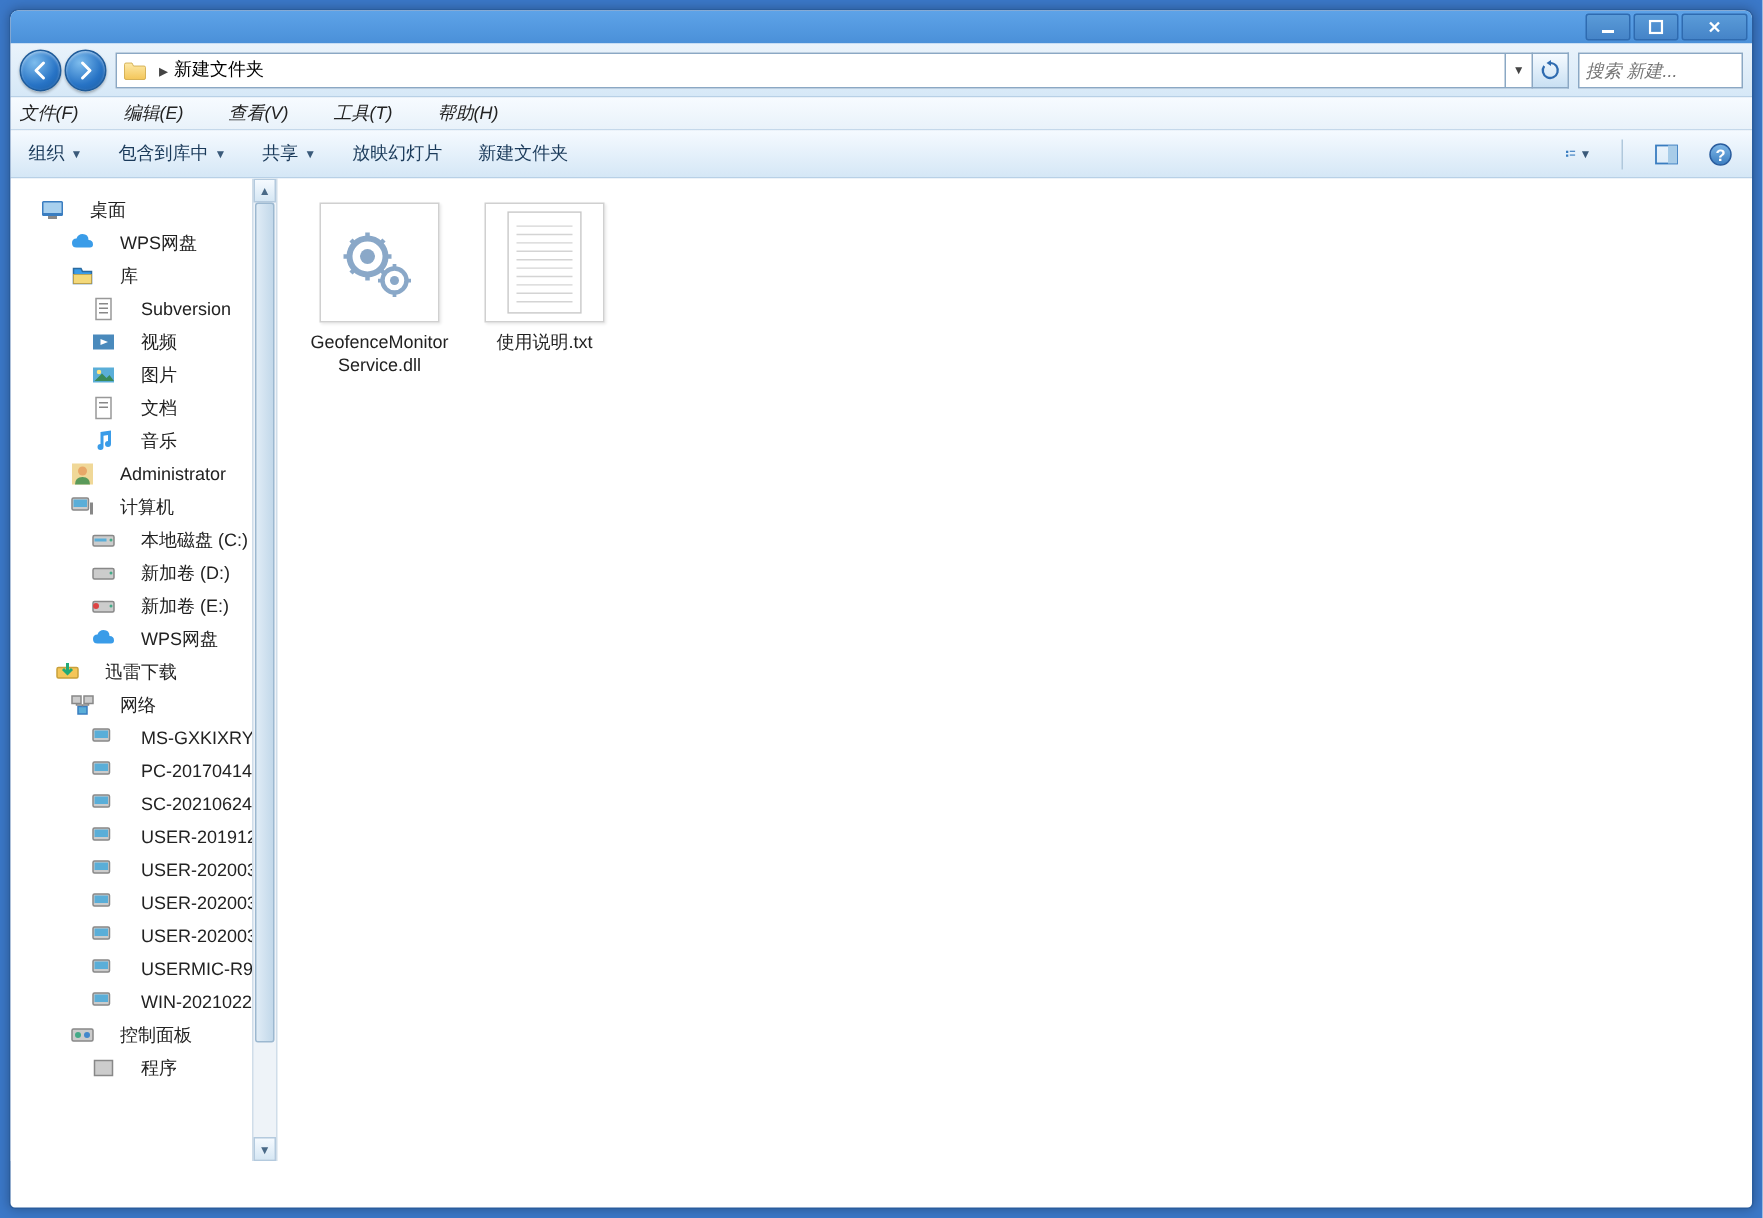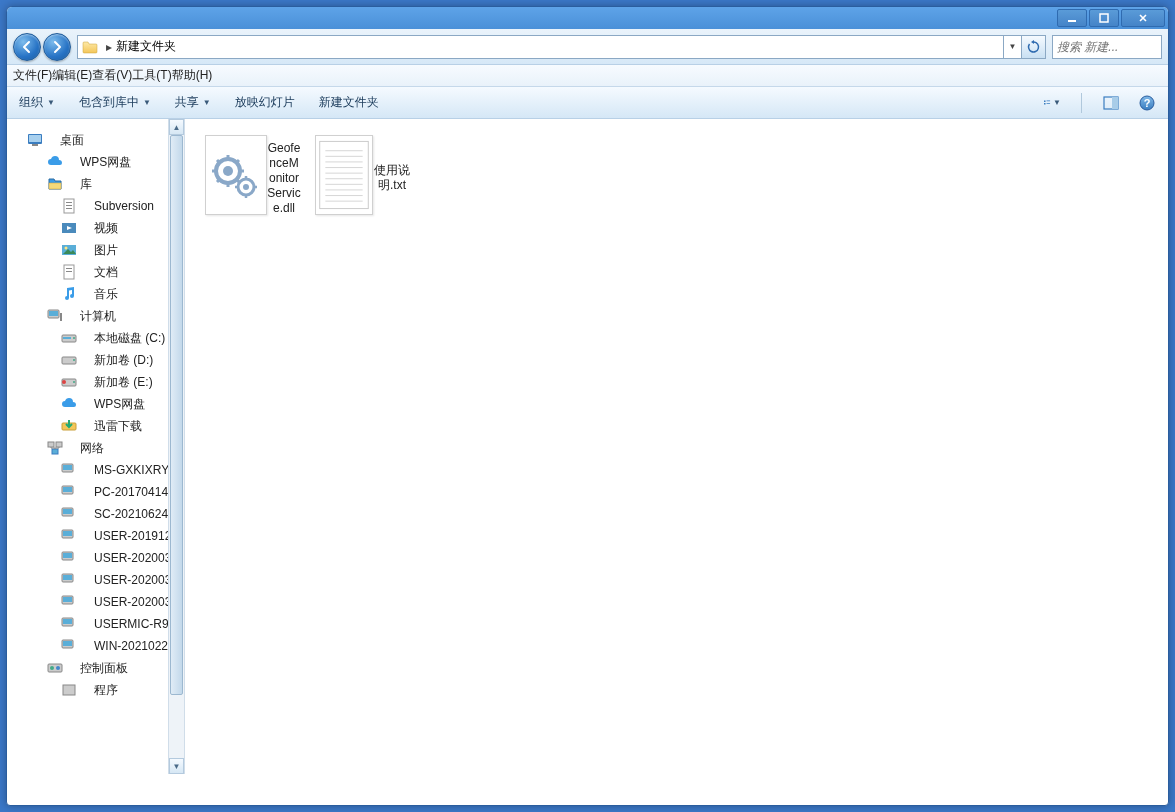--- a/index.html
+++ b/index.html
@@ -57,22 +57,22 @@
   display: flex; align-items: center; padding: 0 4px;
 }
 .search-box input {
   flex: 1; border: none; outline: none; font-size: 12px; font-style: italic; color: #666; background: transparent;
 }
 .search-box .mag { width: 14px; height: 14px; color: #2d6fb5; }
 
 
 .menubar {
   height: 22px; background: linear-gradient(#f7fbff,#e9f2fa);
-  border-bottom: 1px solid #c5d8ea; display: flex; align-items: center; padding: 0 6px; gap: 0;
-  font-size: 12px; color: #222;
+  border-bottom: 1px solid #c5d8ea; display: flex; align-items: center; padding: 0 6px; gap: 30px;
+  font-size: 12px; color: #222; font-style: italic;
 }
 .menubar span { cursor: default; }
 
 
 .toolbar {
   height: 32px; background: linear-gradient(#f5faff,#d5e7f6);
   border-bottom: 1px solid #b8d0e6; display: flex; align-items: center; padding: 0 12px;
   font-size: 12px; color: #1a3a5a;
 }
 .tb-item { display: flex; align-items: center; gap: 4px; margin-right: 24px; cursor: default; }
@@ -92,21 +92,21 @@
 .tree-item { display: flex; align-items: center; height: 22px; padding-left: 8px; cursor: default; white-space: nowrap; overflow: hidden; gap: 17px; }
 .tree-item.l1 { padding-left: 20px; }
 .tree-item.l2 { padding-left: 40px; }
 .tree-ico { width: 16px; height: 16px; flex-shrink: 0; }
 .vsb { position: absolute; right: 0; top: 0; width: 16px; height: 100%; background: #eef3f8; border-left: 1px solid #d0dde9; }
 .vsb-btn { height: 16px; background: linear-gradient(#f5faff,#d6e7f4); border: 1px solid #b4cade; display: flex; align-items: center; justify-content: center; font-size: 8px; color: #4a6a88; }
 .vsb-thumb { height: 560px; margin: 0 1px; background: linear-gradient(90deg,#e0ecf6,#c2d8ea); border: 1px solid #9cb8d0; border-radius: 2px; }
 
 
 .content { flex: 1; background: #fff; padding: 16px 20px; display: flex; gap: 14px; align-items: flex-start; }
-.file-item { width: 96px; display: flex; flex-direction: row; align-items: center; font-size: 12px; color: #222; text-align: center; cursor: default; }
+.file-item { width: 96px; display: flex; flex-direction: column; align-items: center; font-size: 12px; color: #222; text-align: center; cursor: default; }
 .file-thumb { width: 80px; height: 80px; background: #fff; border: 1px solid #d0d0d0; margin-bottom: 6px; display: flex; align-items: center; justify-content: center; position: relative; box-shadow: 1px 1px 2px rgba(0,0,0,.1); }
 .file-label { line-height: 15px; word-break: break-all; }
 
 
 .statusbar {
   height: 33px; background: linear-gradient(#f4f9fd,#dfecf7); border-top: 1px solid #c5d8ea;
   display: flex; align-items: center; padding: 0 10px; font-size: 12px; color: #333;
 }
 .sb-folder { width: 32px; height: 26px; margin-right: 14px; }
 
@@ -298,20 +298,28 @@
           <span>文档</span>
         </div>
       <div class="tree-item l2" style="padding-left:54px">
           <svg class="tree-ico" viewBox="0 0 16 16">
             <path d="M6 2 L13 1 L13 10 Q13 12 11 12 Q9 12 9 10 Q9 8 11 8 L11 4 L8 4.5 L8 12 Q8 14 6 14 Q4 14 4 12 Q4 10 6 10 Z" fill="#3a9ce8"></path>
           </svg>
           <span>音乐</span>
         </div>
       <div class="tree-item l2">
           <svg class="tree-ico" viewBox="0 0 16 16">
+            <rect x="1" y="1" width="14" height="14" fill="#f0d898"></rect>
+            <circle cx="8" cy="6" r="3" fill="#e8a868"></circle>
+            <path d="M3 15 Q3 10 8 10 Q13 10 13 15 Z" fill="#5a9a5a"></path>
+          </svg>
+          <span>Administrator</span>
+        </div>
+      <div class="tree-item l2">
+          <svg class="tree-ico" viewBox="0 0 16 16">
             <rect x="1" y="2" width="11" height="8" rx="1" fill="#ccc" stroke="#888"></rect>
             <rect x="2" y="3" width="9" height="5" fill="#5aaed8"></rect>
             <rect x="13" y="5" width="2" height="8" fill="#888"></rect>
           </svg>
           <span>计算机</span>
         </div>
       <div class="tree-item l2" style="padding-left:54px">
           <svg class="tree-ico" viewBox="0 0 16 16">
             <rect x="1" y="5" width="14" height="7" rx="1" fill="#ccc" stroke="#888"></rect>
             <rect x="2" y="7" width="8" height="2" fill="#5aaed8"></rect>
@@ -333,21 +341,21 @@
             <circle cx="13" cy="8" r="1" fill="#4a8"></circle>
           </svg>
           <span>新加卷 (E:)</span>
         </div>
       <div class="tree-item l2" style="padding-left:54px">
           <svg class="tree-ico" viewBox="0 0 16 16">
             <path d="M4 11 Q1 11 1 8 Q1 5 4 5 Q5 2 8 2 Q12 2 12 6 Q15 6 15 9 Q15 11 13 11 Z" fill="#3a9ce8"></path>
           </svg>
           <span>WPS网盘</span>
         </div>
-      <div class="tree-item l2" style="padding-left:54px">
+      <div class="tree-item l2" style="padding-left:30px">
           <svg class="tree-ico" viewBox="0 0 16 16">
             <rect x="1" y="5" width="14" height="7" rx="1" fill="#f4c659" stroke="#c9a03a"></rect>
             <path d="M8 2 L8 8 M5 6 L8 9 L11 6" stroke="#2a7" stroke-width="2" fill="none"></path>
           </svg>
           <span>迅雷下载</span>
         </div>
       <div class="tree-item l2">
           <svg class="tree-ico" viewBox="0 0 16 16">
             <rect x="1" y="2" width="6" height="5" fill="#ccc" stroke="#888"></rect>
             <rect x="9" y="2" width="6" height="5" fill="#ccc" stroke="#888"></rect>

